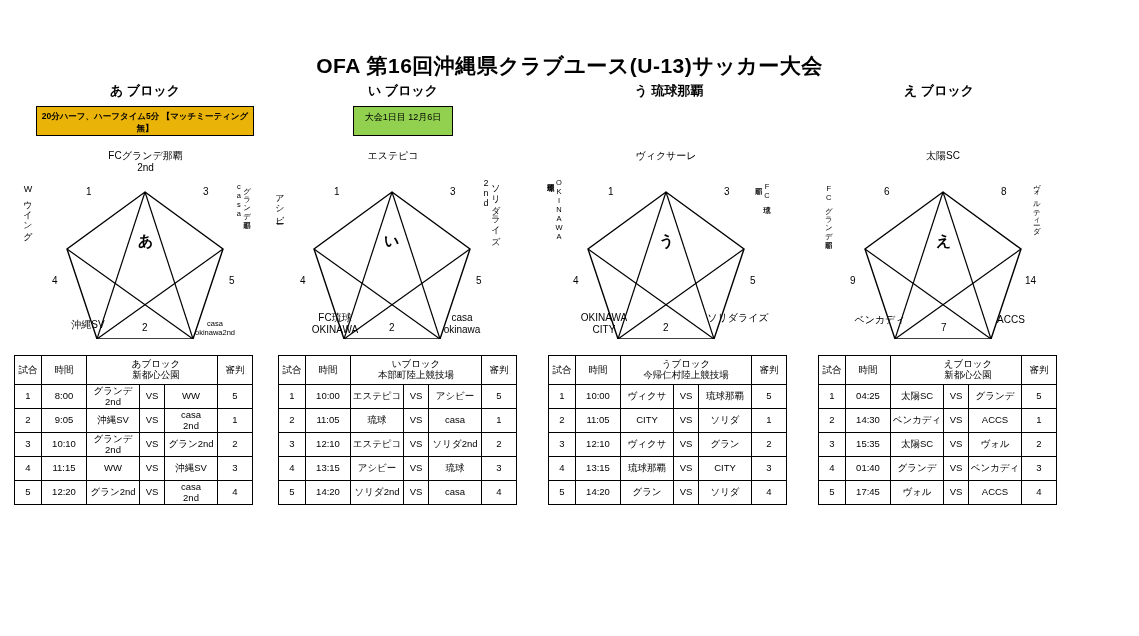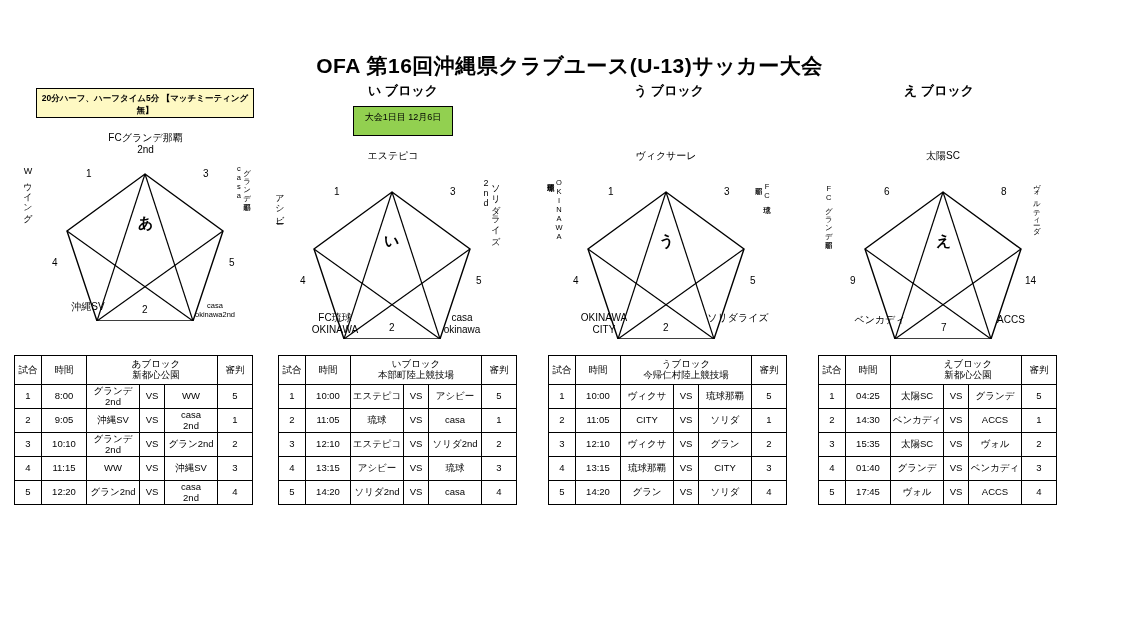--- a/index.html
+++ b/index.html
@@ -51,21 +51,21 @@
     width: 218px;
     height: 30px;
     border: 1px solid #000;
     font-size: 8.5px;
     font-weight: bold;
     line-height: 1.45;
     text-align: center;
     padding-top: 3px;
     box-sizing: border-box;
   }
-  .note.yellow { background: #fef9c3; }
+  .note.yellow { background: #eab308; }
   .note.green { background: #92d050; width: 100px; font-size: 9px; font-weight: normal; height: 30px; padding-top: 4px;}
   .note.empty { border: none; background: transparent; }
 
   .penta-wrap {
     position: relative;
     height: 195px;
     margin-top: 8px;
   }
   .penta-wrap svg {
     position: absolute;
@@ -124,20 +124,21 @@
   .c-ref { width: 34px; }
 </style>
 </head>
 <body>
 
 <div id="page">
 
   <div class="title">OFA 第16回沖縄県クラブユース(U-13)サッカー大会</div>
 
   <div class="block block-a">
+    <div class="block-head">あ ブロック</div>
     <div class="note yellow">20分ハーフ、ハーフタイム5分
 【マッチミーティング無】</div>
     <div class="penta-wrap">
       <svg width="258" height="195" viewBox="0 0 258 195">
         <polygon points="129,48 207,105 177,195 81,195 51,105" fill="none" stroke="#000" stroke-width="1.4"></polygon>
         <line x1="129" y1="48" x2="177" y2="195" stroke="#000" stroke-width="1.2"></line>
         <line x1="129" y1="48" x2="81" y2="195" stroke="#000" stroke-width="1.2"></line>
         <line x1="51" y1="105" x2="177" y2="195" stroke="#000" stroke-width="1.2"></line>
         <line x1="207" y1="105" x2="81" y2="195" stroke="#000" stroke-width="1.2"></line>
       </svg>
@@ -181,21 +182,21 @@
       <div class="center-kana" style="left:110px; top:88px;">い</div>
       <div class="num" style="left:60px; top:42px;">1</div>
       <div class="num" style="left:176px; top:42px;">3</div>
       <div class="num" style="left:26px; top:131px;">4</div>
       <div class="num" style="left:202px; top:131px;">5</div>
       <div class="num" style="left:115px; top:178px;">2</div>
     </div>
   </div>
 
   <div class="block block-u">
-    <div class="block-head">う ブロック</div>
+    <div class="block-head">う 琉球那覇</div>
     <div class="note empty"></div>
     <div class="penta-wrap">
       <svg width="258" height="195" viewBox="0 0 258 195">
         <polygon points="126,48 204,105 174,195 78,195 48,105" fill="none" stroke="#000" stroke-width="1.4"></polygon>
         <line x1="126" y1="48" x2="174" y2="195" stroke="#000" stroke-width="1.2"></line>
         <line x1="126" y1="48" x2="78" y2="195" stroke="#000" stroke-width="1.2"></line>
         <line x1="48" y1="105" x2="174" y2="195" stroke="#000" stroke-width="1.2"></line>
         <line x1="204" y1="105" x2="78" y2="195" stroke="#000" stroke-width="1.2"></line>
       </svg>
       <div class="lbl" style="left:56px; top:6px; width:140px;">ヴィクサーレ</div>

